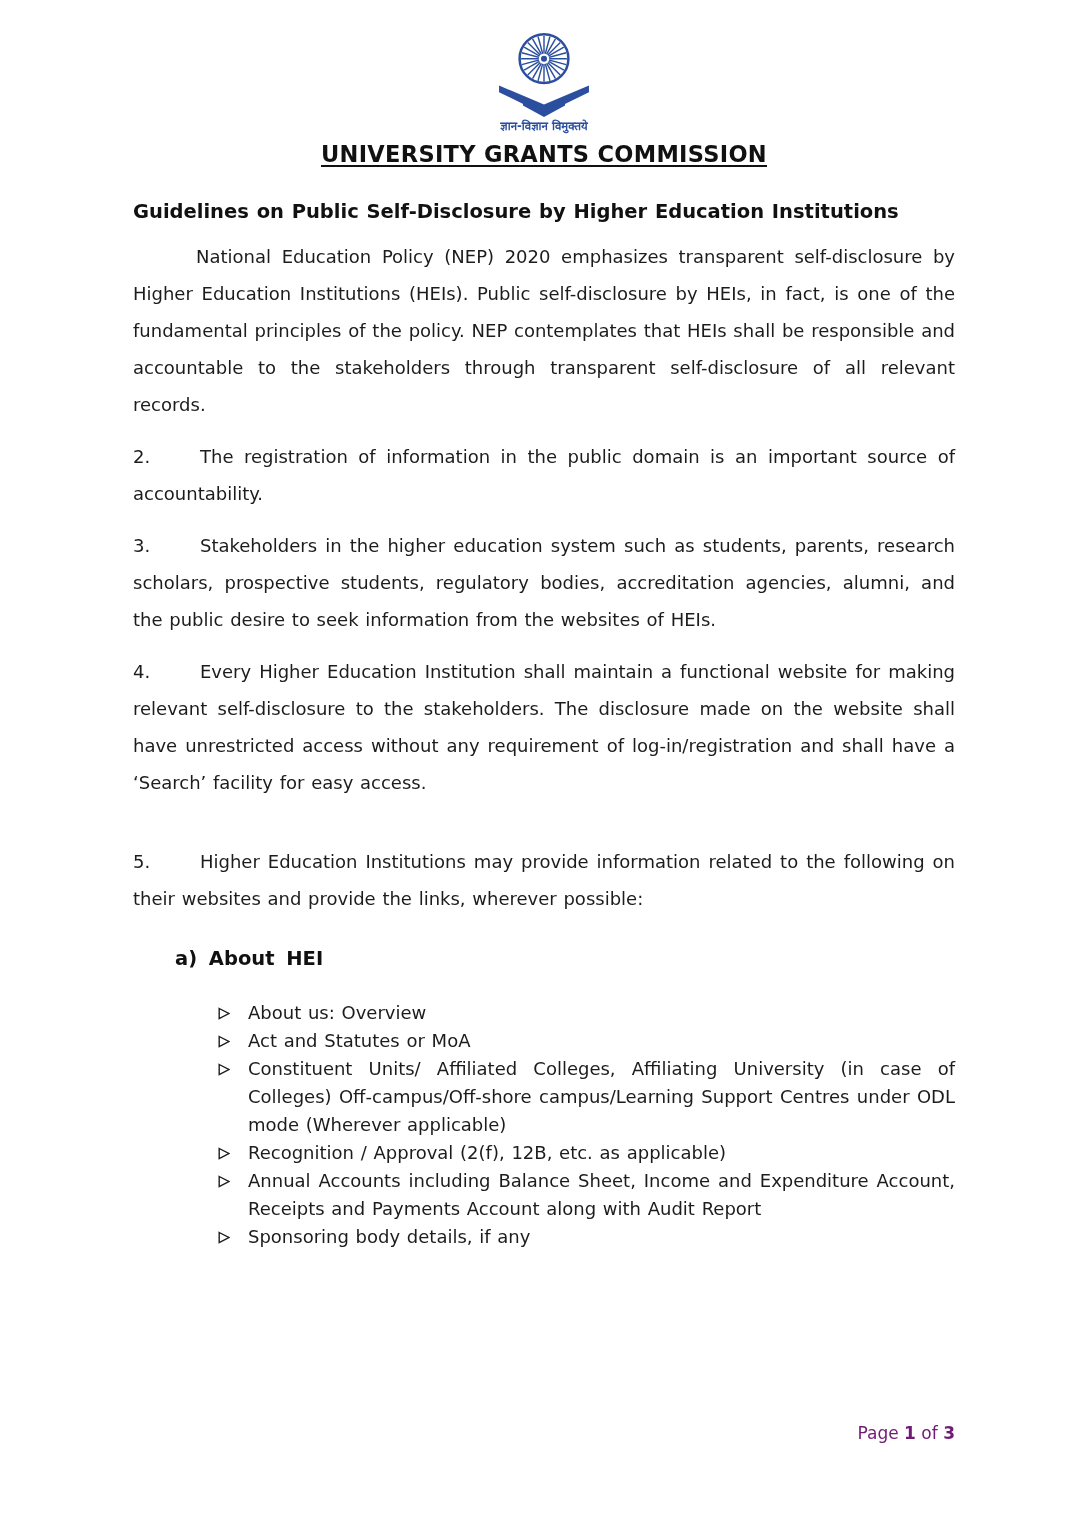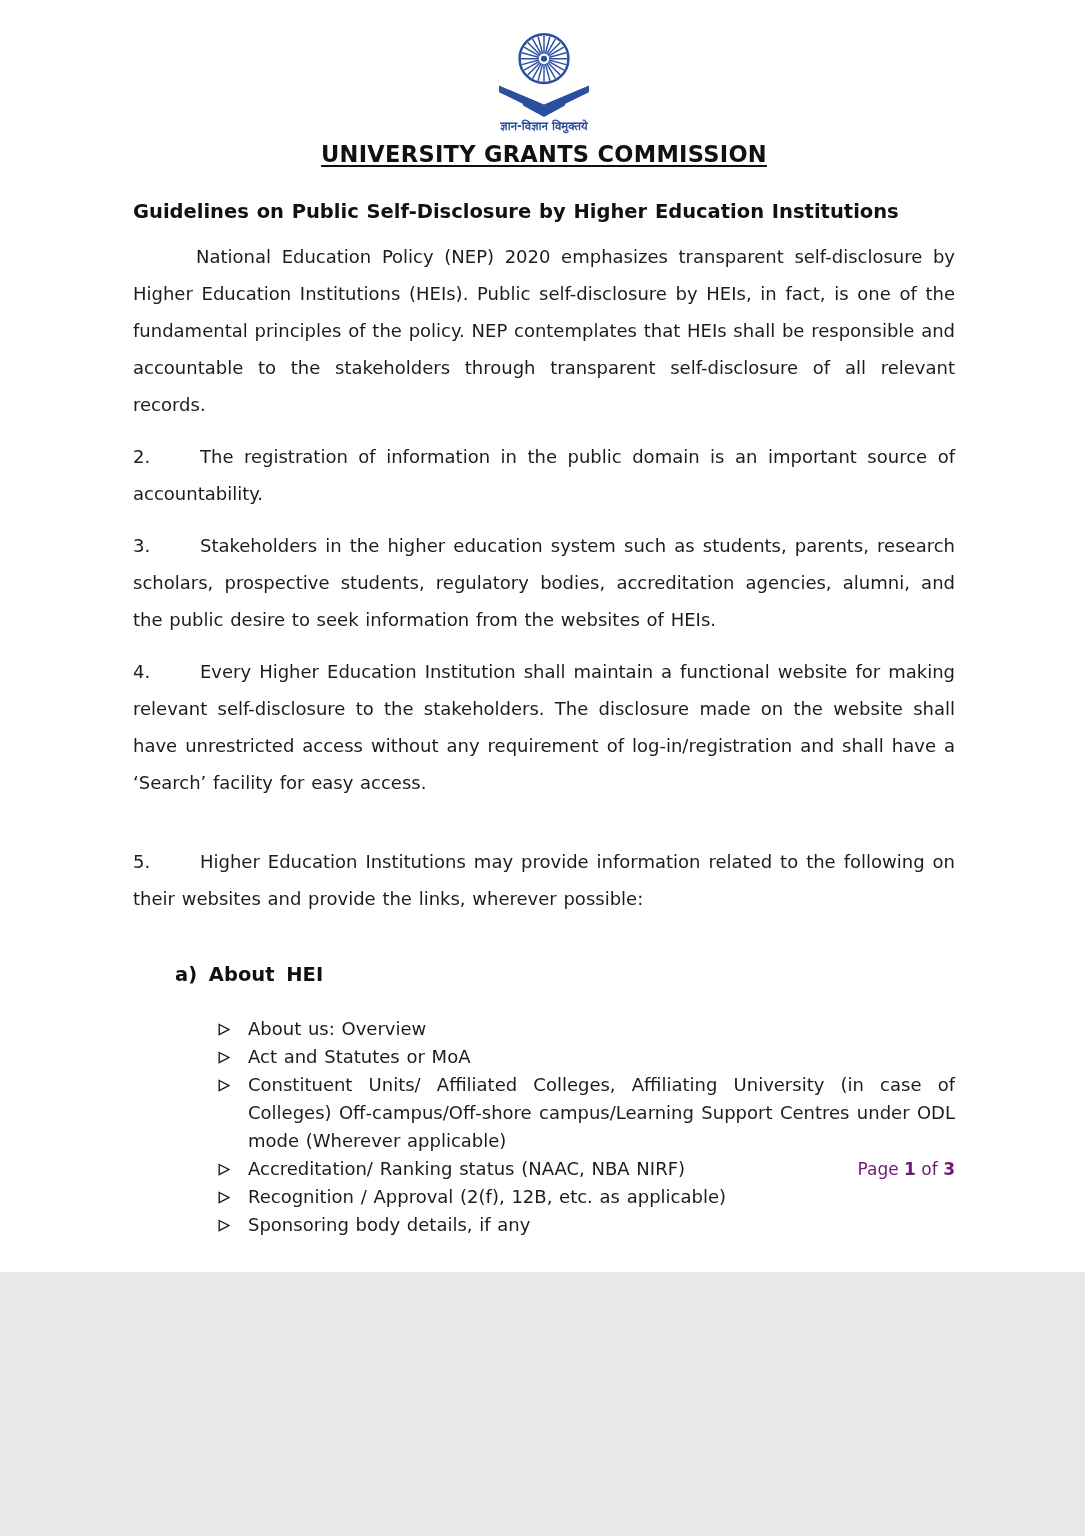--- a/index.html
+++ b/index.html
@@ -1,19 +1,19 @@
 <!DOCTYPE html>
 <html><head>
 <meta charset="utf-8">
 <style>
   html, body { margin: 0; padding: 0; background: #e8e8e8; }
   .page {
     position: relative;
     width: 1085px;
-    height: 1272px;
+    height: 1536px;
     margin: 0 auto;
     background: #ffffff;
     font-family: "DejaVu Sans", sans-serif;
     color: #1c1c1c;
     overflow: hidden;
     box-sizing: border-box;
   }
   .content { padding: 30px 130px 0 133px; }
 
   
@@ -64,21 +64,21 @@
     margin: 0;
     text-align: justify;
     text-indent: 67px;
     word-spacing: 1px;
   }
   .para--lead .para-text { text-indent: 63px; }
   .para--gap-before { margin-top: 42px; }
 
   
   .section-heading {
-    margin-top: 46px;
+    margin-top: 30px;
     padding-left: 42px;
     font-size: 19.5px;
     font-weight: 700;
     color: #111;
     word-spacing: 5px;
   }
   .bullet-list {
     list-style: none;
     margin: 29px 0 0 0;
     padding: 0 0 0 85px;
@@ -195,29 +195,29 @@
             </svg>
           </span>
         <span class="li-text">Constituent Units/ Affiliated Colleges, Affiliating University (in case of Colleges) Off-campus/Off-shore campus/Learning Support Centres under ODL mode (Wherever applicable)</span>
       </li>
       <li>
         <span class="bullet">
             <svg width="12" height="13" viewBox="0 0 12 13">
               <path d="M1.2 1.5 L10.8 6.5 L1.2 11.5 Z" fill="#ffffff" stroke="#1c1c1c" stroke-width="1.4" stroke-linejoin="miter"></path>
             </svg>
           </span>
-        <span class="li-text">Accreditation/ Ranking status (NAAC, NBA NIRF)</span>
-      </li>
-      <li>
-        <span class="bullet">
-            <svg width="12" height="13" viewBox="0 0 12 13">
-              <path d="M1.2 1.5 L10.8 6.5 L1.2 11.5 Z" fill="#ffffff" stroke="#1c1c1c" stroke-width="1.4" stroke-linejoin="miter"></path>
-            </svg>
-          </span>
         <span class="li-text">Recognition / Approval (2(f), 12B, etc. as applicable)</span>
+      </li>
+      <li>
+        <span class="bullet">
+            <svg width="12" height="13" viewBox="0 0 12 13">
+              <path d="M1.2 1.5 L10.8 6.5 L1.2 11.5 Z" fill="#ffffff" stroke="#1c1c1c" stroke-width="1.4" stroke-linejoin="miter"></path>
+            </svg>
+          </span>
+        <span class="li-text">Annual Accounts including Balance Sheet, Income and Expenditure Account, Receipts and Payments Account along with Audit Report</span>
       </li>
       <li>
         <span class="bullet">
             <svg width="12" height="13" viewBox="0 0 12 13">
               <path d="M1.2 1.5 L10.8 6.5 L1.2 11.5 Z" fill="#ffffff" stroke="#1c1c1c" stroke-width="1.4" stroke-linejoin="miter"></path>
             </svg>
           </span>
         <span class="li-text">Sponsoring body details, if any</span>
       </li>
     </ul>

